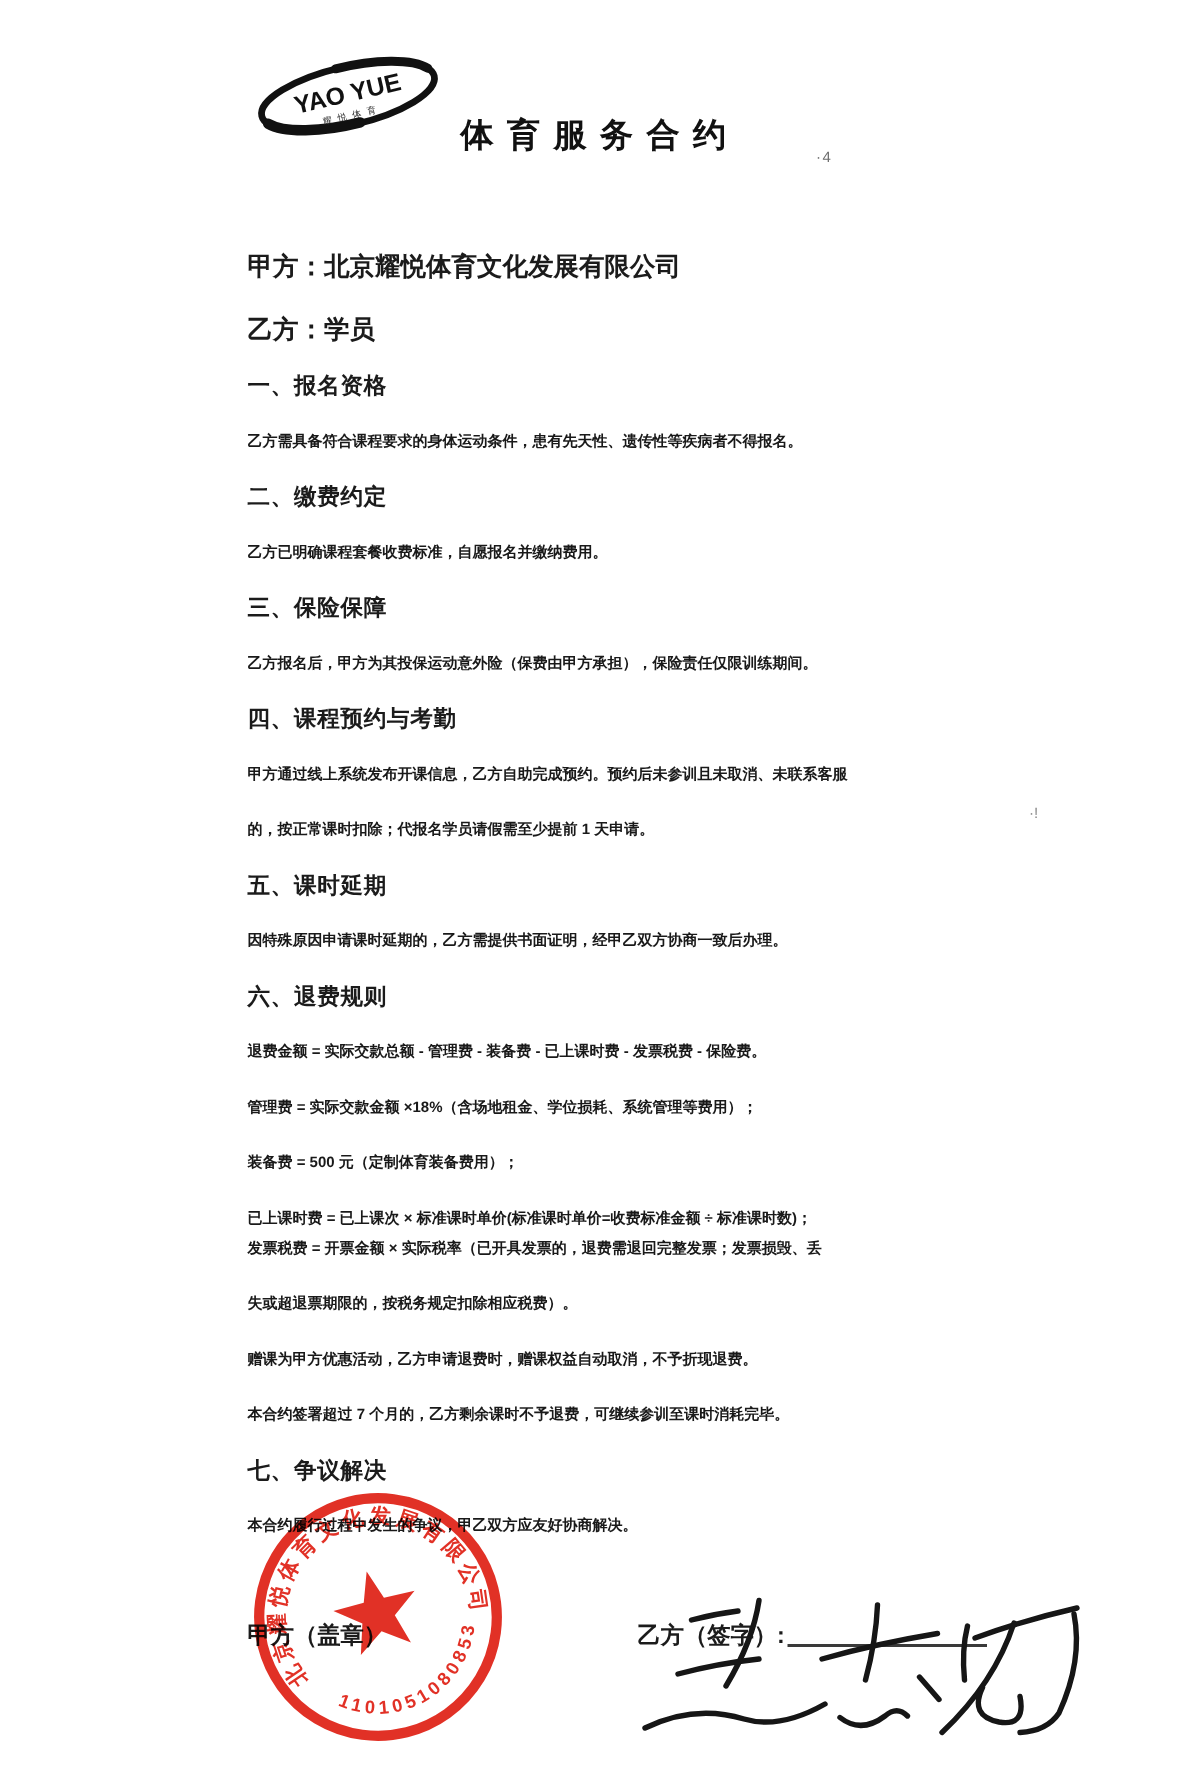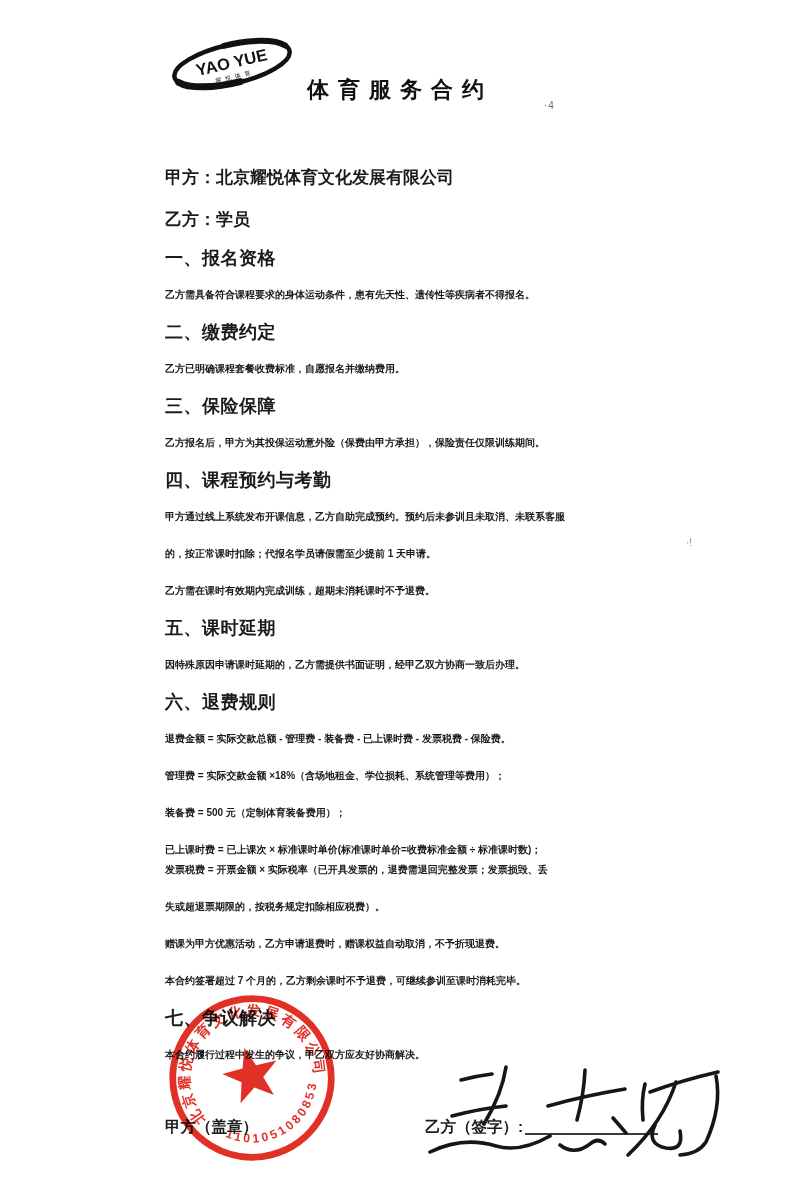--- a/index.html
+++ b/index.html
@@ -16,21 +16,21 @@
     position:absolute; left:0; top:75px; width:100%;
     text-align:center; font-size:22px; font-weight:800;
     letter-spacing:9px; color:#111;
   }
   .artifact-title { position:absolute; left:544px; top:100px; font-size:10px; color:#6d6d6d; letter-spacing:1px; }
   .artifact-line  { position:absolute; left:686px; top:537px; font-size:10px; color:#8a8a8a; }
   
   .content { position:absolute; left:165px; top:168px; width:560px; }
   .party { font-size:17px; font-weight:800; line-height:19px; white-space:nowrap; }
   .party + .party { margin-top:23px; }
-  .heading { font-size:18px; font-weight:800; line-height:16px; margin-top:23px; white-space:nowrap; letter-spacing:0.5px; }
+  .heading { font-size:15px; font-weight:800; line-height:16px; margin-top:23px; white-space:nowrap; letter-spacing:0.5px; }
   .content > .heading:not(:first-child) { margin-top:21px; }
   .para { font-size:10px; font-weight:600; line-height:16px; margin-top:21px; white-space:nowrap; color:#191919; }
   .para.tight { margin-top:4px; }
   .heading, .para { position:relative; }
   
   .sign-row { display:flex; margin-top:54px; align-items:flex-end; }
   .sign-a { width:260px; font-size:15.5px; font-weight:800; white-space:nowrap; }
   .sign-b { font-size:15.5px; font-weight:800; white-space:nowrap; display:flex; align-items:center; }
   .sig-line { display:inline-block; width:133px; border-bottom:2px solid #3a3a3a; height:14px; margin-left:2px; }
   
@@ -67,21 +67,20 @@
 
     <div class="heading">二、缴费约定</div>
     <div class="para">乙方已明确课程套餐收费标准，自愿报名并缴纳费用。</div>
 
     <div class="heading">三、保险保障</div>
     <div class="para">乙方报名后，甲方为其投保运动意外险（保费由甲方承担），保险责任仅限训练期间。</div>
 
     <div class="heading">四、课程预约与考勤</div>
     <div class="para">甲方通过线上系统发布开课信息，乙方自助完成预约。预约后未参训且未取消、未联系客服</div>
     <div class="para">的，按正常课时扣除；代报名学员请假需至少提前 1 天申请。</div>
-    <div class="para">乙方需在课时有效期内完成训练，超期未消耗课时不予退费。</div>
 
     <div class="heading">五、课时延期</div>
     <div class="para">因特殊原因申请课时延期的，乙方需提供书面证明，经甲乙双方协商一致后办理。</div>
 
     <div class="heading">六、退费规则</div>
     <div class="para">退费金额 = 实际交款总额 - 管理费 - 装备费 - 已上课时费 - 发票税费 - 保险费。</div>
     <div class="para">管理费 = 实际交款金额 ×18%（含场地租金、学位损耗、系统管理等费用）；</div>
     <div class="para">装备费 = 500 元（定制体育装备费用）；</div>
     <div class="para">已上课时费 = 已上课次 × 标准课时单价(标准课时单价=收费标准金额 ÷ 标准课时数)；</div>
     <div class="para tight">发票税费 = 开票金额 × 实际税率（已开具发票的，退费需退回完整发票；发票损毁、丢</div>

